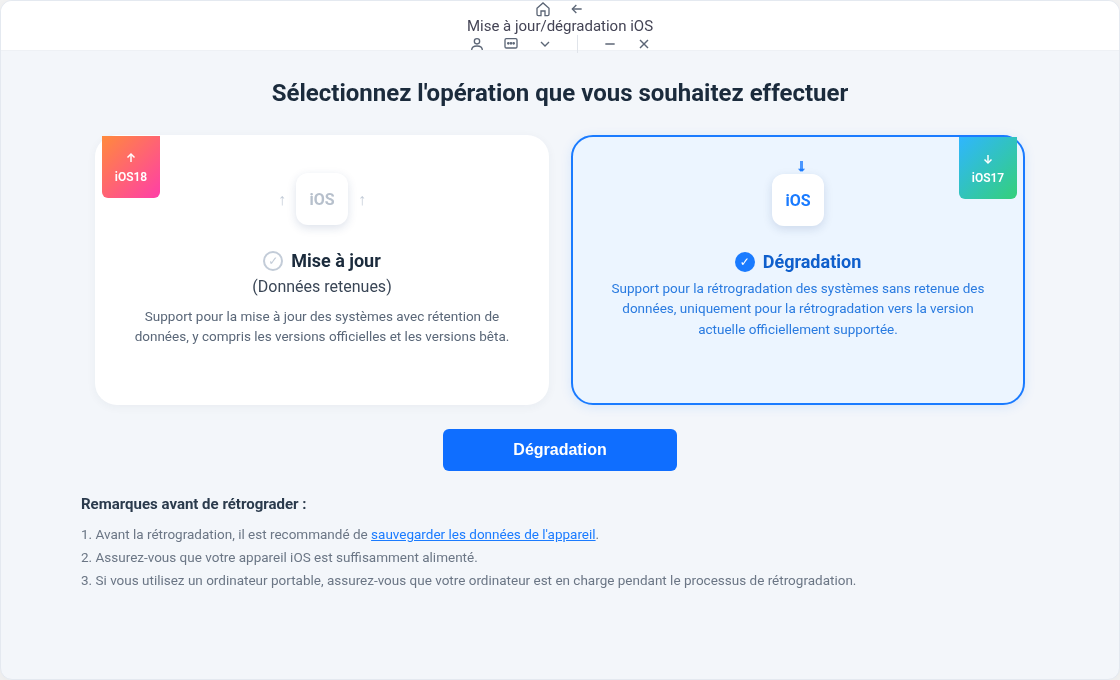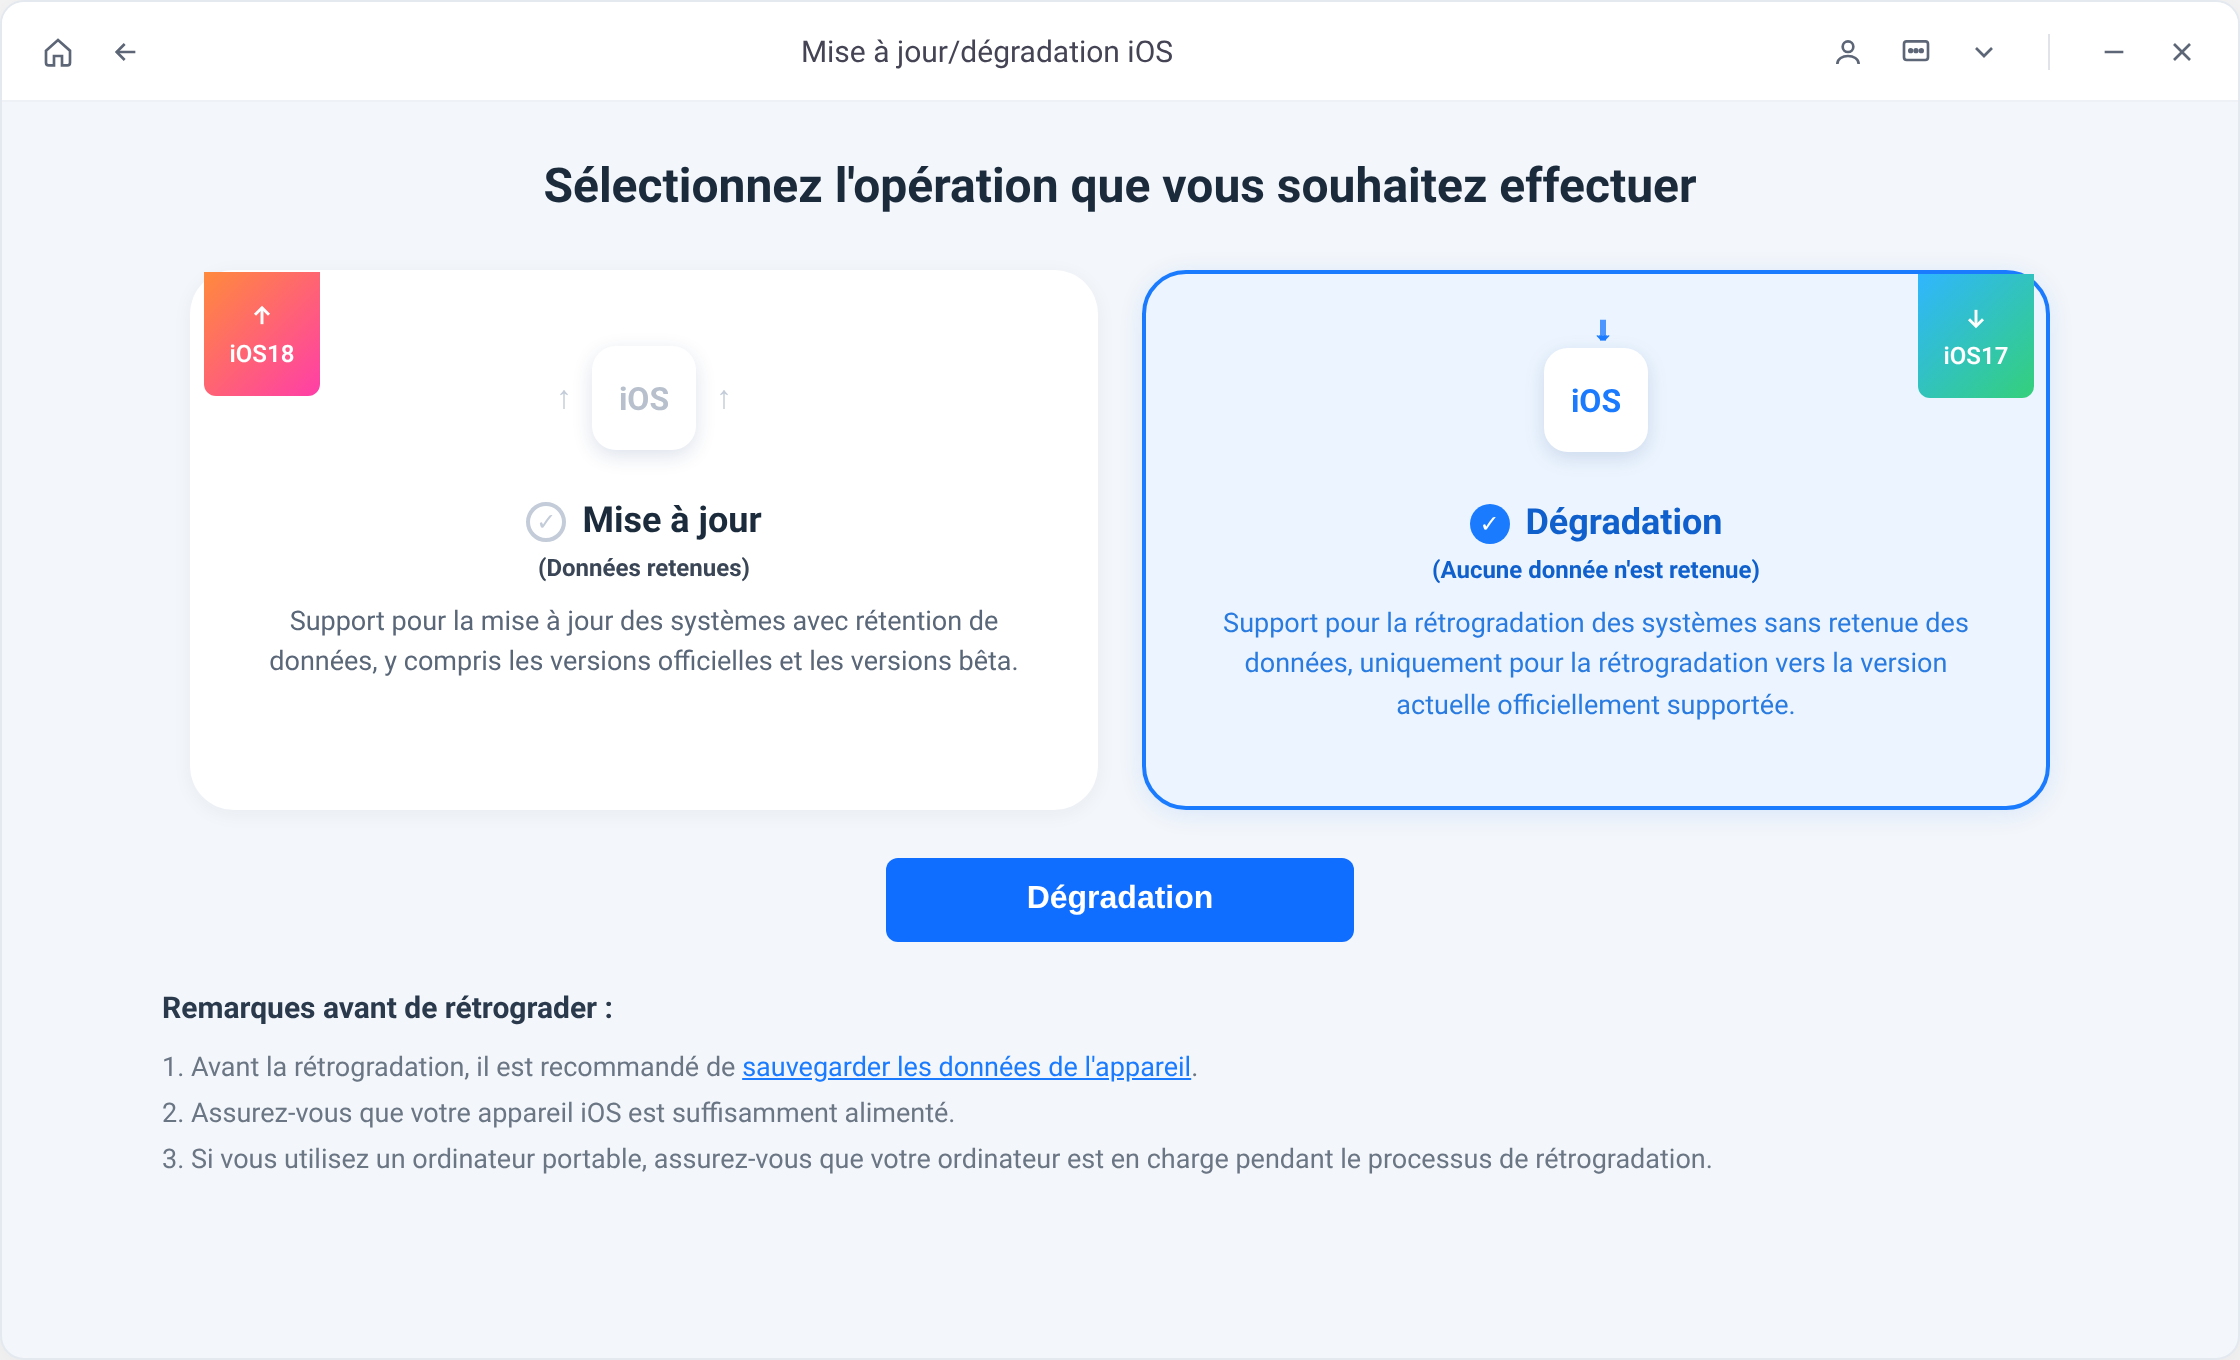--- a/index.html
+++ b/index.html
@@ -22,20 +22,21 @@
     flex-direction: column;
     border: 1px solid #e4e9f0;
   }
   .titlebar {
     height: 50px;
     background: #fff;
     display: flex;
     align-items: center;
     padding: 0 20px;
     border-bottom: 1px solid #eef1f5;
+    flex-direction: column;
   }
   .tb-left { display: flex; align-items: center; gap: 18px; }
   .tb-center { flex: 1; text-align: center; color: #445; font-size: 15px; }
   .tb-right { display: flex; align-items: center; gap: 18px; }
   .tb-sep { width: 1px; height: 18px; background: #e0e4ea; margin: 0 6px; }
   .icon-btn { display:inline-flex; align-items:center; justify-content:center; cursor:pointer; color:#5c6676; }
   .icon-btn svg { width:16px; height:16px; display:block; }
 
   .content {
     flex: 1;
@@ -111,21 +112,21 @@
   .card-title-row { display:flex; align-items:center; gap:8px; margin-bottom:6px;}
   .check-circle {
     width:20px; height:20px; border-radius:50%;
     display:inline-flex; align-items:center; justify-content:center;
     font-size:12px;
   }
   .check-circle.off { border:2px solid #c3ccd8; color:#c3ccd8;}
   .check-circle.on { background:#1a7bff; color:#fff;}
   .card-title { font-size:18px; font-weight:700; color:#1b2b3c;}
   .card.selected .card-title { color:#0f5fcc;}
-  .card-subtitle { font-size:12px; font-weight:700; color:#3a4656; margin-bottom:10px;}
+  .card-subtitle { font-size:16px; font-weight:400; color:#3a4656; margin-bottom:10px;}
   .card.selected .card-subtitle { color:#0f5fcc;}
   .card-desc { font-size:13.5px; color:#5a6778; text-align:center; line-height:1.5;}
   .card.selected .card-desc { color:#2a7be0;}
 
   .action-btn {
     display:block;
     margin: 0 auto 24px auto;
     background:#0f6eff;
     color:#fff;
     font-size:16px;
@@ -239,21 +240,20 @@
         <div class="card-icon">
           <div class="ios-tile blue">
             <span class="down-arrows">↓↓↓</span>
             iOS
           </div>
         </div>
         <div class="card-title-row">
           <span class="check-circle on">✓</span>
           <span class="card-title">Dégradation</span>
         </div>
-        <div class="card-subtitle">(Aucune donnée n'est retenue)</div>
         <div class="card-desc">Support pour la rétrogradation des systèmes sans retenue des données, uniquement pour la rétrogradation vers la version actuelle officiellement supportée.</div>
       </div>
 
     </div>
 
     <button class="action-btn">Dégradation</button>
 
     <div>
       <div class="notes-title">Remarques avant de rétrograder :</div>
       <div class="notes-cols">

